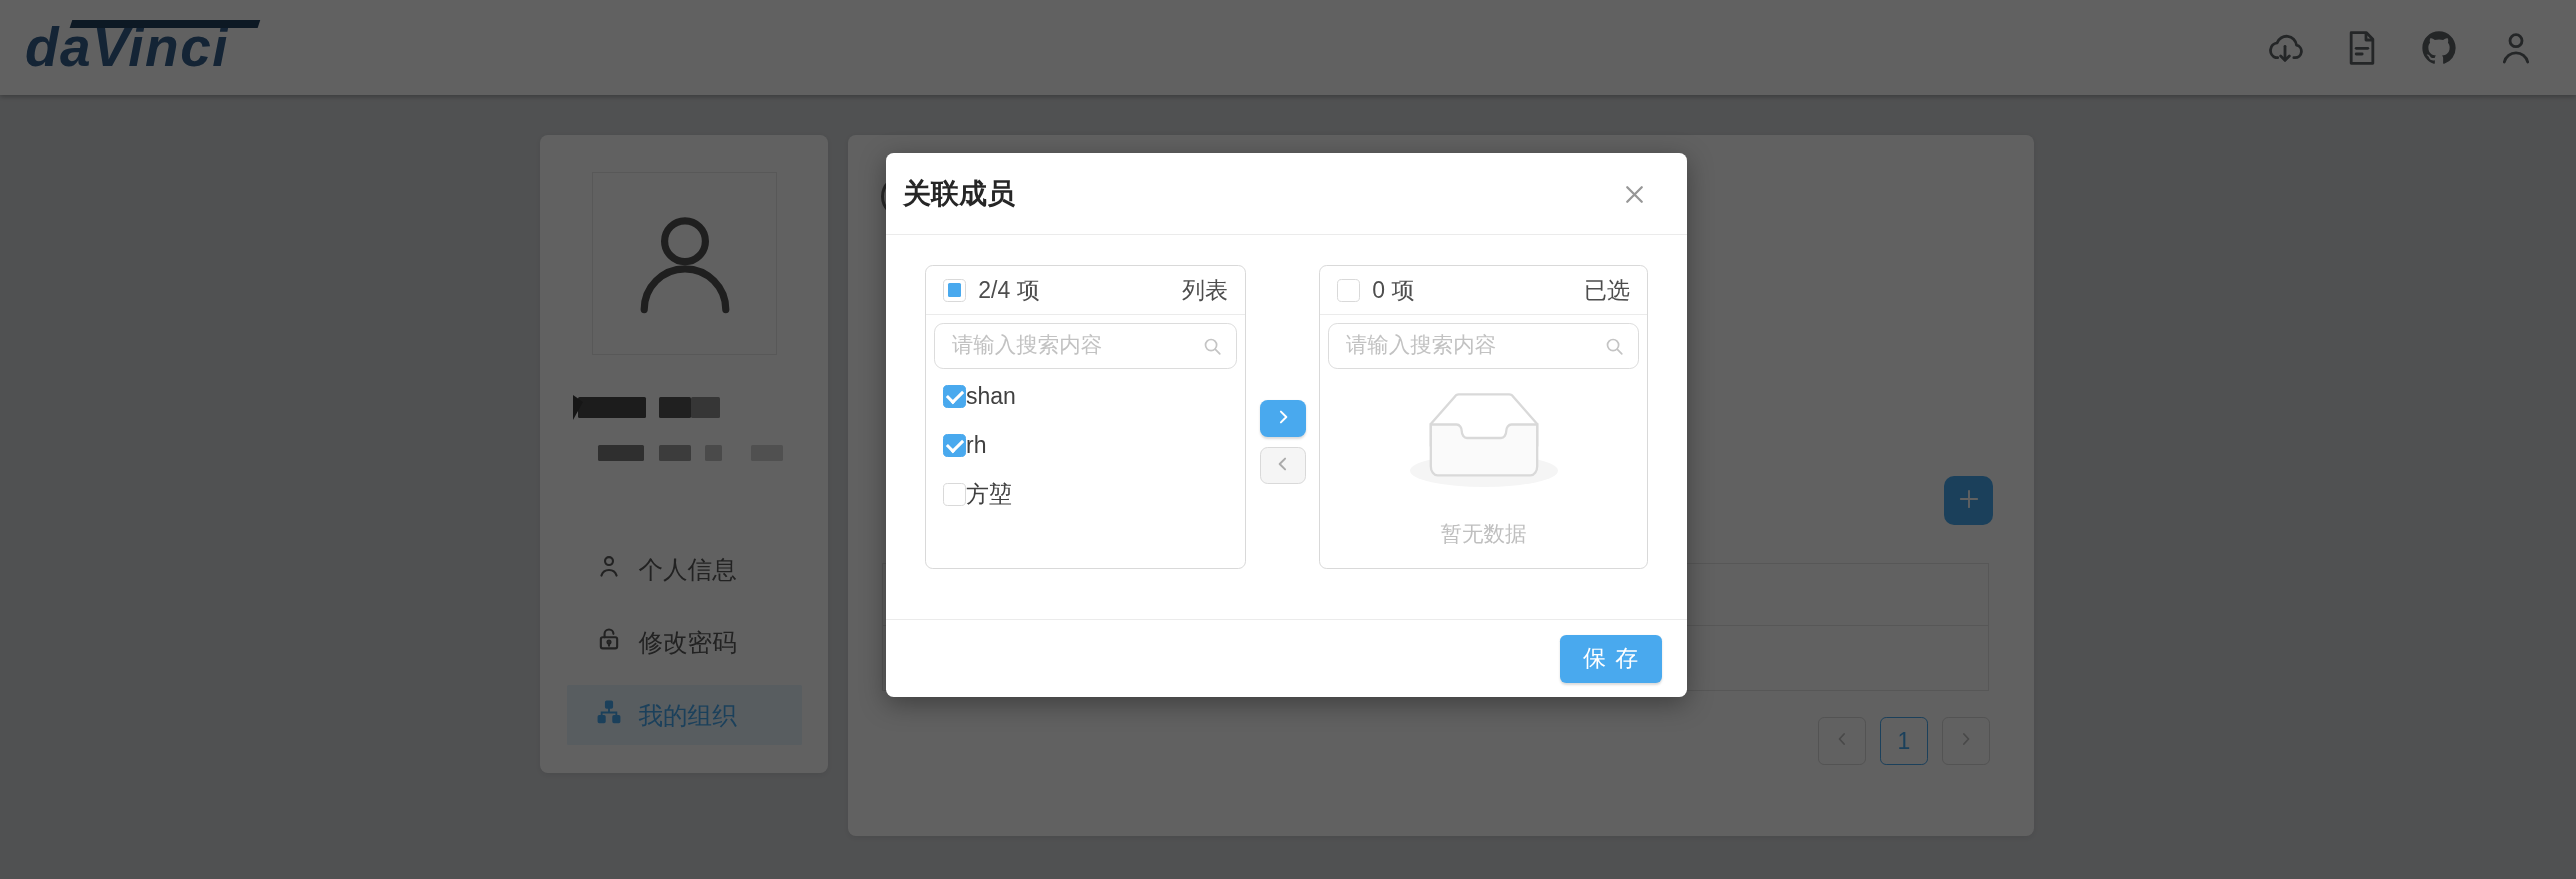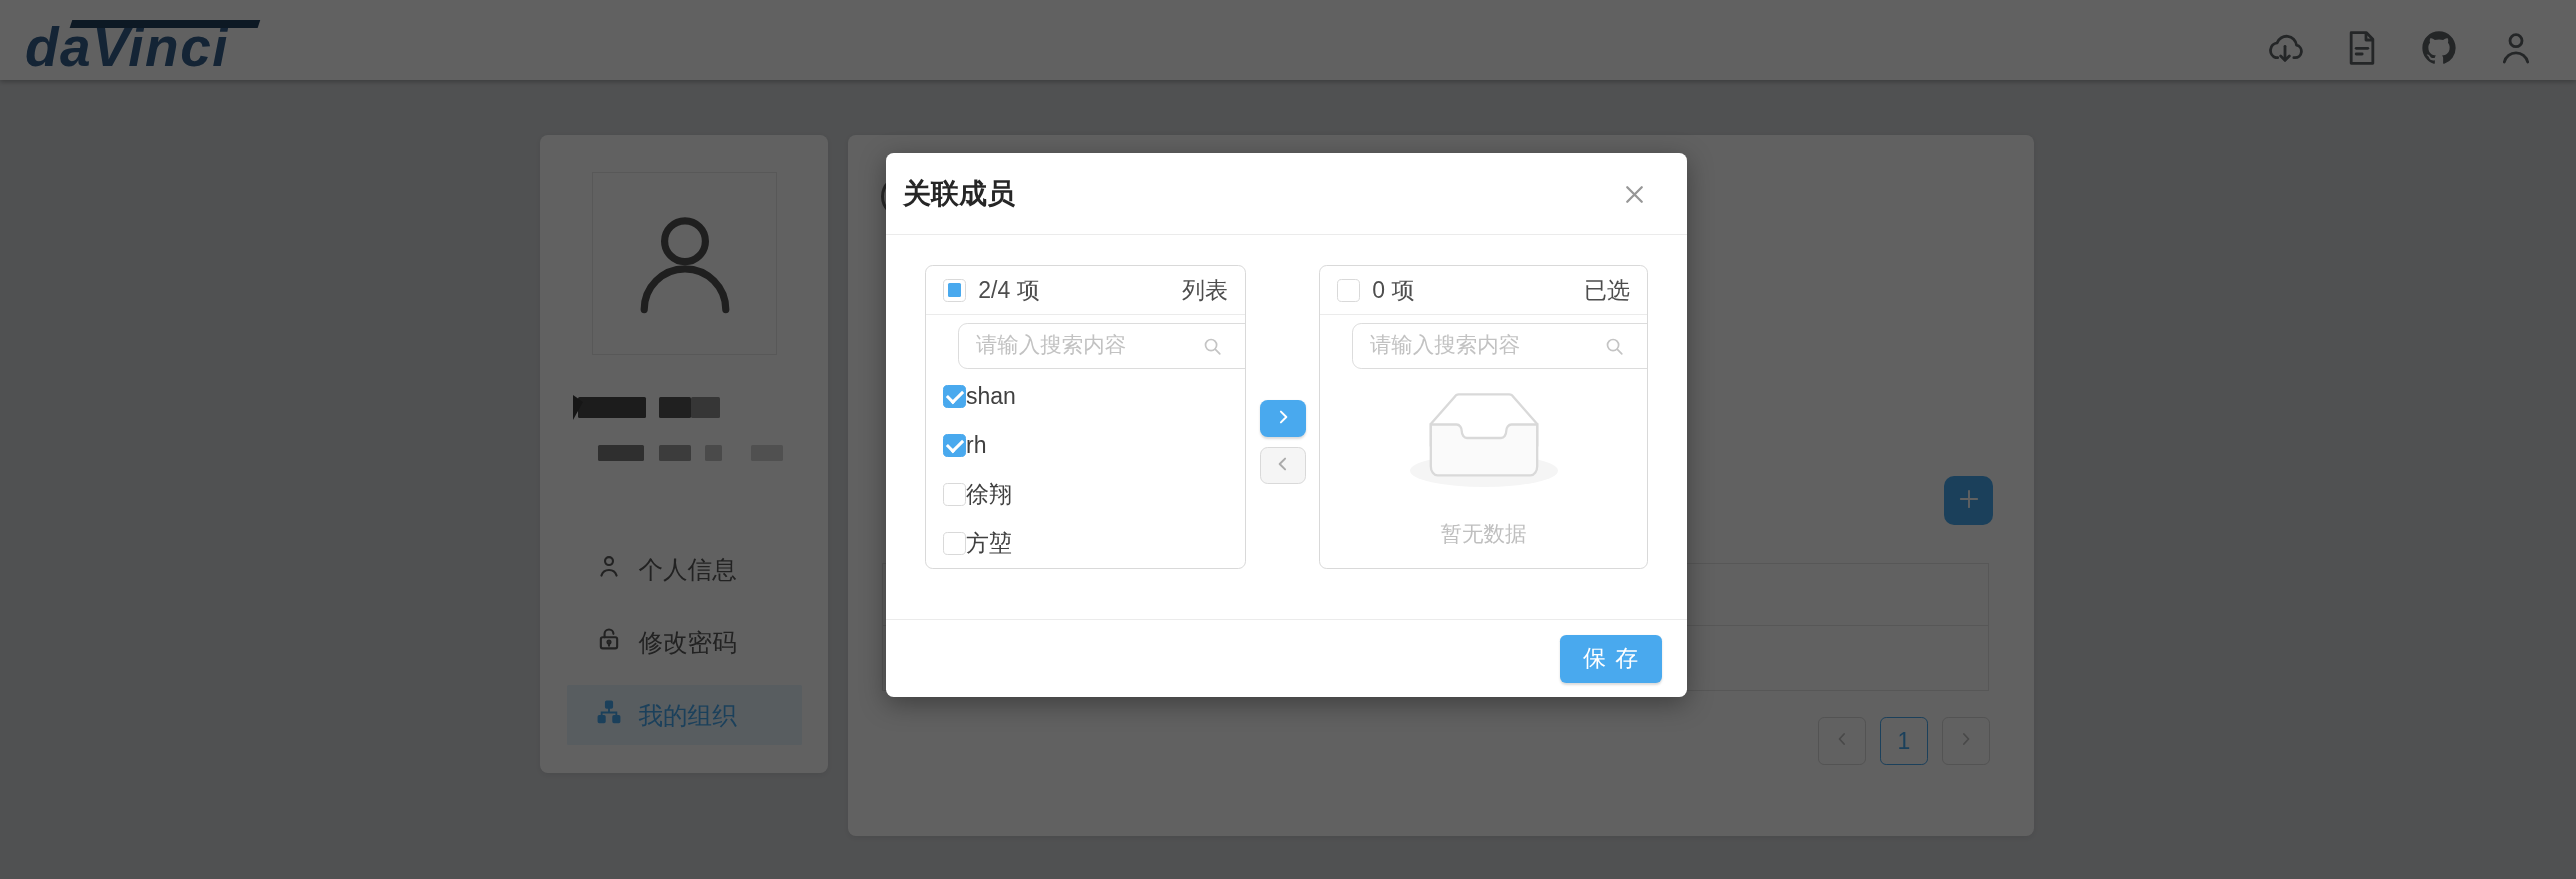--- a/index.html
+++ b/index.html
@@ -1,21 +1,21 @@
 <!DOCTYPE html>
 <html style="font-size:12.3px"><head>
 <meta charset="utf-8">
 <style>
   * { margin:0; padding:0; box-sizing:border-box; }
   html,body { width:2576px; height:880px; overflow:hidden;
     font-family:"Liberation Sans","DejaVu Sans",sans-serif; background:#d3d5d8; }
   .app { position:absolute; inset:0; }
 
   
-  .navbar { position:absolute; left:0; top:0; width:2576px; height:80px;
+  .navbar { position:absolute; left:0; top:0; width:2576px; height:95px;
     background:#ffffff; box-shadow:0 2.3px 4.6px rgba(0,0,0,.25); z-index:2; }
   .logo { position:absolute; left:25px; top:0; height:95px; line-height:95px;
     font-size:55px; font-weight:800; font-style:italic; letter-spacing:1.5px;
     color:#36608c; user-select:none; }
   .logo::before { content:""; position:absolute; left:46px; top:20px; width:188px;
     height:7.7px; background:#24435f; transform:skewX(-18deg); }
   .nav-icons { position:absolute; right:40px; top:0; height:95px;
     display:flex; align-items:center; gap:37px; }
   .nav-icon { width:40px; height:40px; color:#5f6468; cursor:pointer; }
   .nav-icon svg { width:100%; height:100%; display:block; }
@@ -93,21 +93,21 @@
     display:flex; flex-direction:column; overflow:hidden; background:#fff; }
   .t-src { width:321px; }
   .t-tgt { width:329px; }
   .t-head { height:49px; flex:none; border-bottom:1.5px solid #ebebeb;
     display:flex; align-items:center; gap:12.3px; padding:0 17px;
     font-size:23px; color:#4d4d4d; }
   .t-head .t-title { margin-left:auto; }
   .t-search { position:relative; flex:none; padding:7.7px 7.7px 3.1px 7.7px; }
   .t-search input { width:100%; height:46px; border:1.5px solid #dcdcdc;
     border-radius:9.2px; padding:0 45px 0 17px; font-size:21.5px; color:#595959;
-    outline:none; font-family:"Liberation Sans","DejaVu Sans",sans-serif;margin-left:24px; }
+    outline:none; font-family:"Liberation Sans","DejaVu Sans",sans-serif; }
   .t-search input::placeholder { color:#c2c2c2; }
   .t-search svg { position:absolute; right:21.5px; top:20px; width:23px; height:23px;
     color:#c4c4c4; pointer-events:none; }
   .t-items { list-style:none; flex:1; overflow:hidden; }
   .t-item { height:49px; display:flex; align-items:center; 
     padding:0 17px; font-size:23px; color:#404040; cursor:pointer; }
   .t-ops { width:73px; flex:none; display:flex; flex-direction:column;
     align-items:center; justify-content:center; gap:9.2px; }
   .t-btn { width:46px; height:37px; border-radius:7.7px; border:none;
     display:flex; align-items:center; justify-content:center; cursor:pointer; }
@@ -279,24 +279,20 @@
           <li class="t-item">
             <span class="cb checked"></span>
             <span>shan</span>
           </li>
           <li class="t-item">
             <span class="cb checked"></span>
             <span>rh</span>
           </li>
           <li class="t-item">
             <span class="cb"></span>
-            <span>徐翔</span>
-          </li>
-          <li class="t-item">
-            <span class="cb"></span>
             <span>方堃</span>
           </li>
         </ul>
       </div>
 
       <div class="t-ops">
         <button class="t-btn primary">
           <span>
             <svg viewBox="0 0 24 24" width="20" height="20" fill="none" stroke="currentColor" stroke-width="2.4" stroke-linecap="round" stroke-linejoin="round">
                 <path d="M9.5 5.5 16 12l-6.5 6.5"></path>

